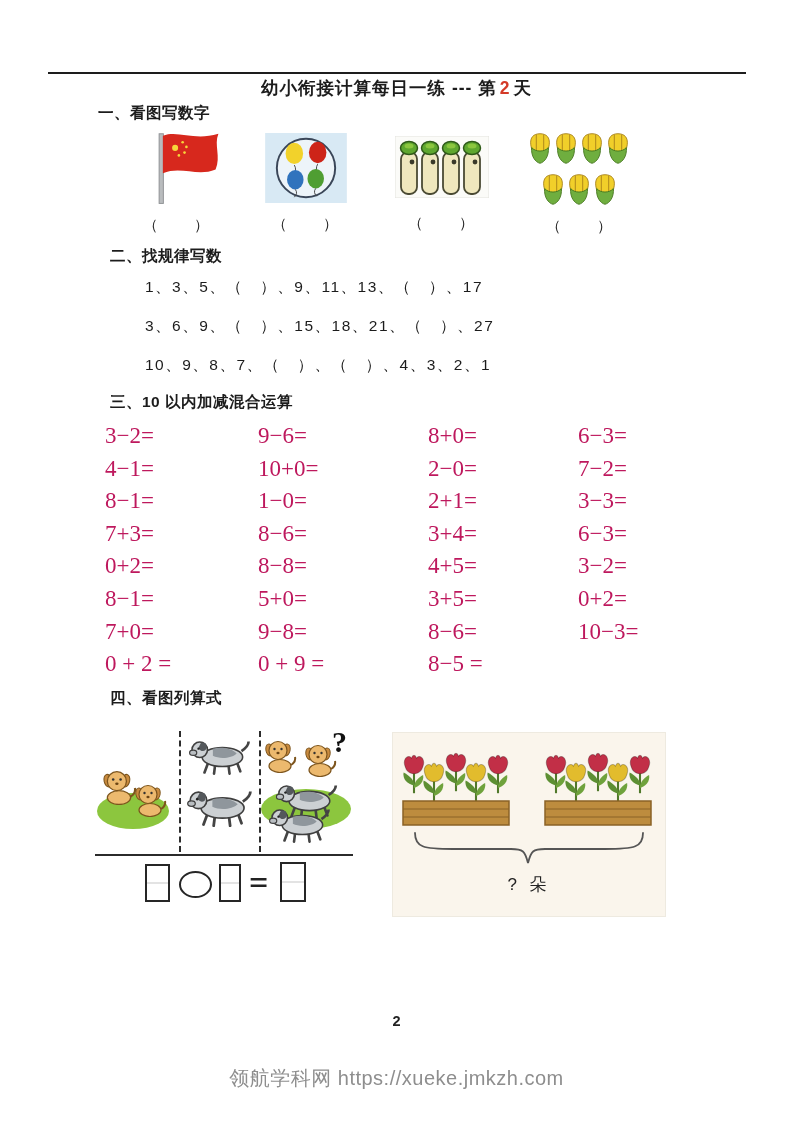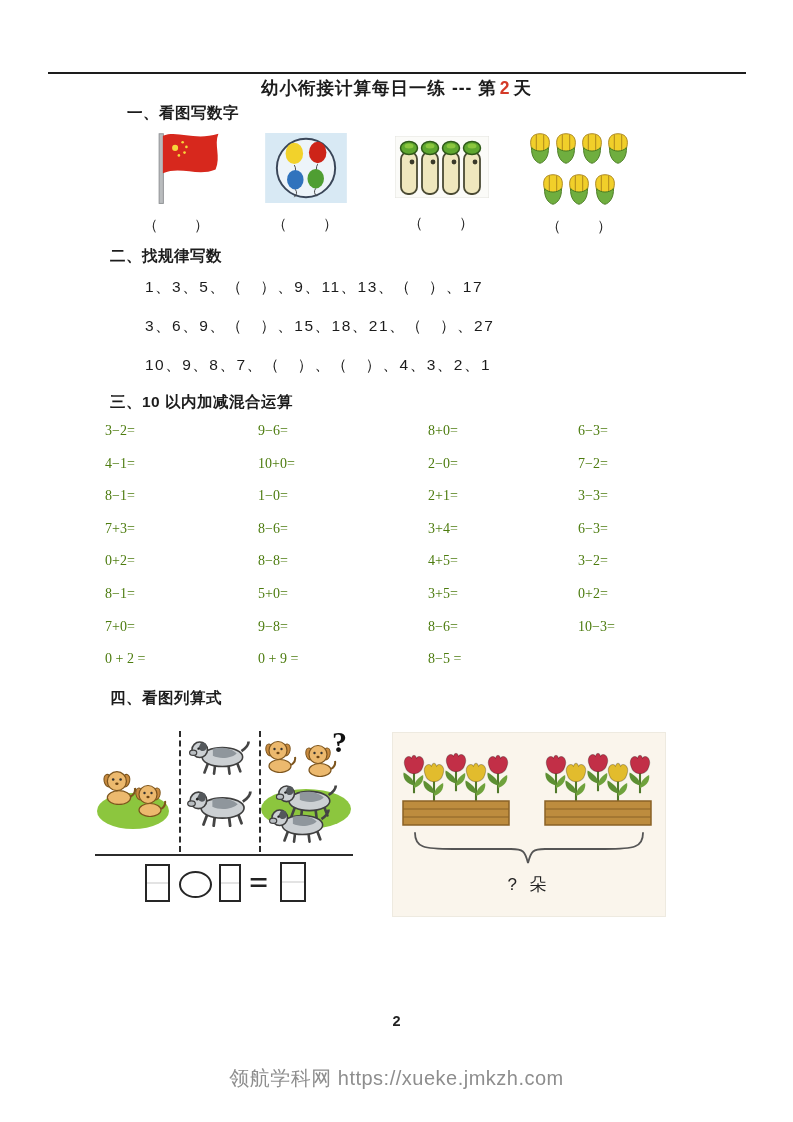--- a/index.html
+++ b/index.html
@@ -5,40 +5,40 @@
   html,body{margin:0;padding:0;background:#ffffff;}
   .page{
     position:relative; width:793px; height:1122px; background:#ffffff;
     font-family:"Liberation Sans", sans-serif; color:#1c1c1c; overflow:hidden;border-radius:12px;
   }
   .top-rule{position:absolute; left:48px; top:72px; width:698px; height:2px; background:#1d1d1d;}
   .title{position:absolute; left:0; top:76px; width:100%; text-align:center;
     font-size:17.5px; font-weight:bold; letter-spacing:1px;}
   .title .red{color:#d43a28; padding:0 3px;}
   .sec-h{position:absolute; font-size:15.5px; font-weight:bold; letter-spacing:0.5px;}
-  #h1{left:127px; top:103px;font-family:Liberation Mono, monospace;}
+  #h1{left:98px; top:103px;font-family:Liberation Mono, monospace;}
   #h2{left:110px; top:246px;}
   #h3{left:110px; top:392px;}
   #h4{left:110px; top:688px;}
 
   .pic-group{position:absolute; text-align:center;}
   .pic-group .paren{font-size:15px; color:#2a2a2a; margin-top:2px; letter-spacing:2px;}
   #pg-flag{left:124px; top:130px; width:106px;}
   #pg-balloons{left:264px; top:133px; width:84px;}
   #pg-bottles{left:393px; top:136px; width:98px;}
   #pg-corn{left:524px; top:131px; width:112px;}
   #pg-balloons .paren{margin-top:8px;}
   #pg-bottles .paren{margin-top:12px;}
 
   .seq{position:absolute; left:145px; font-size:15.5px; letter-spacing:1.5px;}
   #seq0{top:277px;} #seq1{top:316px;} #seq2{top:355px;}
 
   .problems{position:absolute; left:105px; top:423px;
     display:grid; grid-template-columns:153px 170px 150px 100px; grid-auto-rows:32.6px;
-    font-family:"Liberation Serif", serif; font-size:14px; color:#4d7c0f;}
+    font-family:"Liberation Serif", serif; font-size:23px; color:#be185d;}
   .problems .cell{white-space:nowrap;}
 
   
   .dogs-fig{position:absolute; left:95px; top:731px; width:258px; height:198px;}
   .dog-panels{position:absolute; left:0; top:0; width:258px; height:121px; display:flex;}
   .dog-panel{position:relative; height:121px;}
   .dp1{width:84px; border-right:2px dashed #2c2c2c;}
   .dp2{width:78px; border-right:2px dashed #2c2c2c;}
   .dp3{width:92px;}
   .grass{position:absolute; background:#8cc63e; border-radius:50%;}

